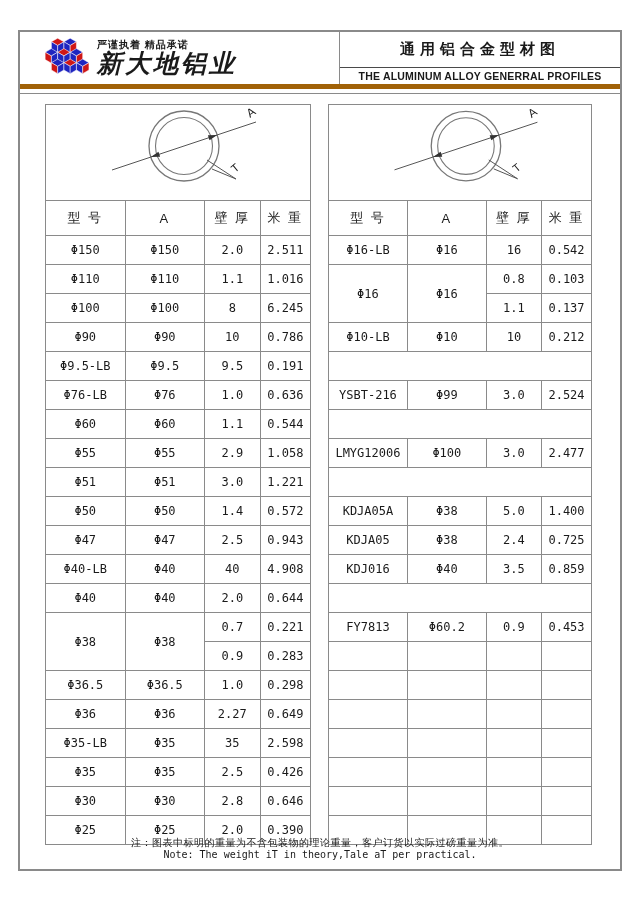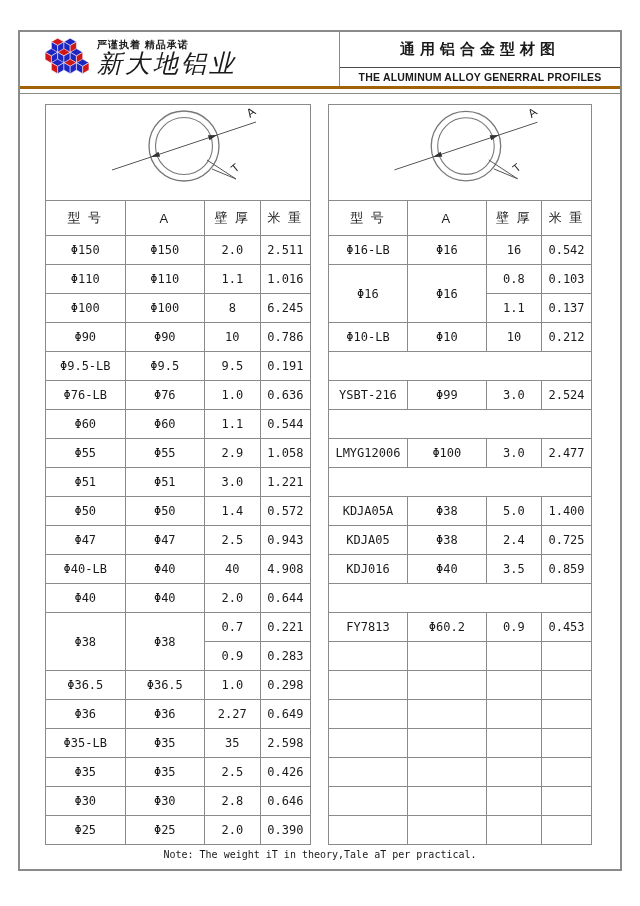--- a/index.html
+++ b/index.html
@@ -1,24 +1,24 @@
 <!DOCTYPE html>
 <html><head>
 <meta charset="utf-8">
 <style>
   html,body{margin:0;padding:0;width:640px;height:906px;background:#ffffff;overflow:hidden;
             font-family:"Liberation Sans","DejaVu Sans",sans-serif;color:#1a1a1a;}
   .frame{position:absolute;left:18px;top:30px;width:604px;height:841px;
          border:2px solid #8a8a8a;box-sizing:border-box;background:#fff;}
   
-  .header{position:relative;height:57px;border-bottom:3px solid #a16207;box-sizing:border-box;}
+  .header{position:relative;height:57px;border-bottom:5px solid #a16207;box-sizing:border-box;}
   .header-left{position:absolute;left:22px;top:5px;display:flex;align-items:center;gap:7px;}
   .brand{display:flex;flex-direction:column;line-height:1.1;}
   .slogan{font-size:10px;font-weight:bold;letter-spacing:1px;}
-  .company{font-size:25px;font-weight:normal;font-style:italic;letter-spacing:3px;
+  .company{font-size:25px;font-weight:bold;font-style:italic;letter-spacing:3px;
            font-family:"Liberation Serif","DejaVu Serif",serif;}
   .header-right{position:absolute;right:0;top:0;bottom:0;width:281px;
                 border-left:1px solid #8a8a8a;display:flex;flex-direction:column;box-sizing:border-box;}
   .title-cn{height:35px;display:flex;align-items:center;justify-content:center;
             font-size:15px;font-weight:bold;letter-spacing:5px;
             font-family:"Liberation Serif","DejaVu Serif",serif;
             border-bottom:1.5px solid #4a4a4a;}
   .title-en{flex:1;display:flex;align-items:center;justify-content:center;
             font-size:10.5px;font-weight:bold;letter-spacing:0.2px;text-align:right;}
   
@@ -382,17 +382,18 @@
               <td></td>
               <td></td>
               <td></td>
               <td></td>
             </tr>
           </tbody>
       </table>
     </div>
 
     <div class="note">
+      <div class="note-cn">注：图表中标明的重量为不含包装物的理论重量，客户订货以实际过磅重量为准。</div>
       <div class="note-en">Note: The weight iT in theory,Tale aT per practical.</div>
     </div>
 
   </div>
 </div>
 
 </body></html>

